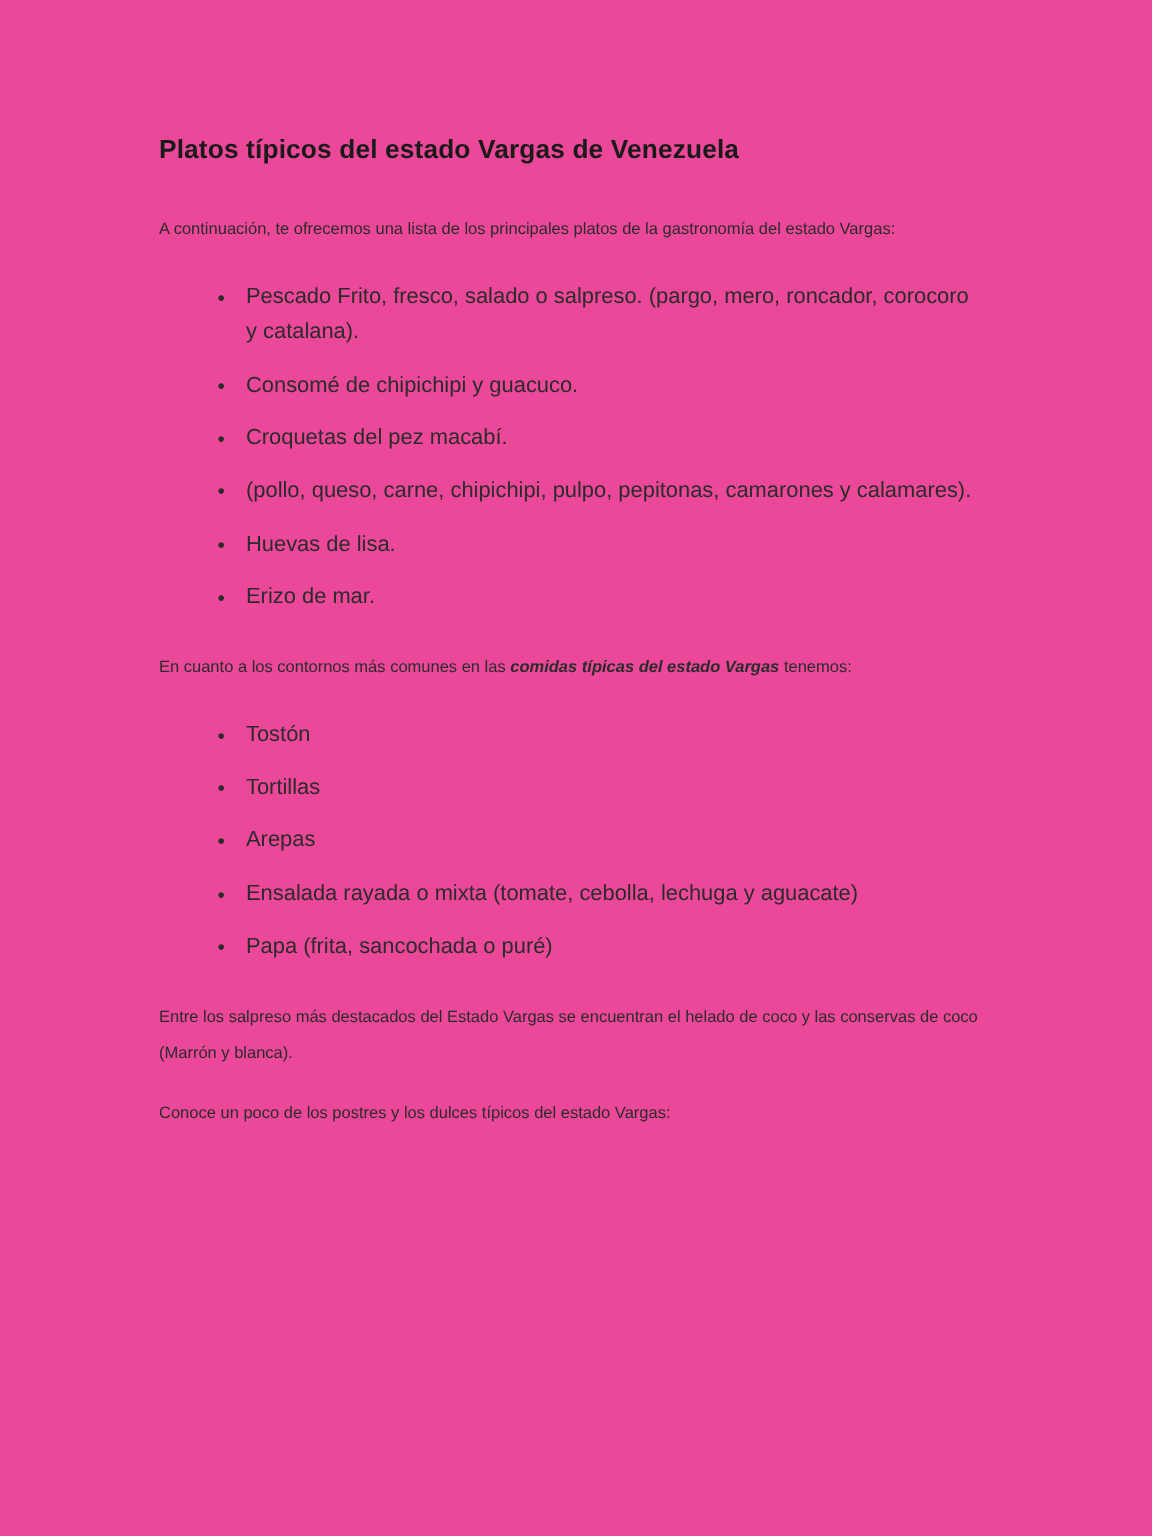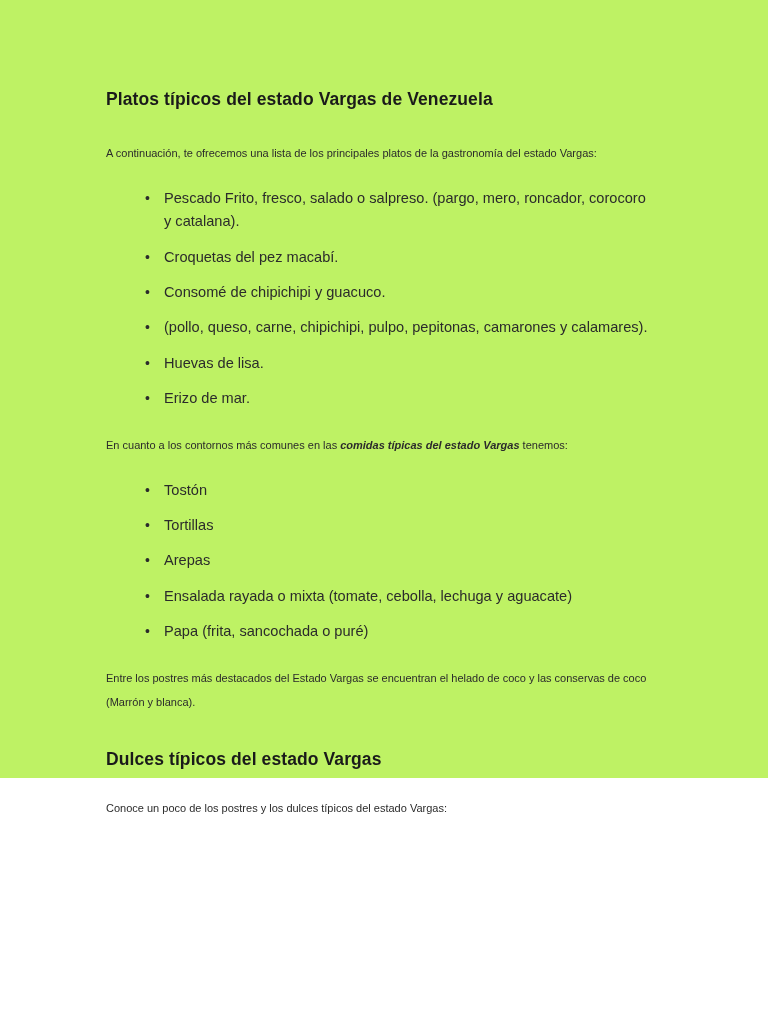--- a/index.html
+++ b/index.html
@@ -9,22 +9,22 @@
   }
   body {
     width: 768px;
     height: 1024px;
     font-family: "Liberation Sans", sans-serif;
     color: #231f20;
     overflow: hidden;
   }
   .page {
     width: 768px;
-    height: 778px;
-    background: #bef264;
+    height: 1024px;
+    background: #ec4899;
     box-sizing: border-box;
     padding: 88px 100px 0 106px;
   }
   .doc-heading {
     font-size: 17.5px;
     font-weight: bold;
     line-height: 1.3;
     letter-spacing: 0.1px;
     margin: 0 0 30px 0;
     color: #1a1a1a;
@@ -78,38 +78,37 @@
 <body>
 
 <div class="page">
 
   <h1 class="doc-heading">Platos típicos del estado Vargas de Venezuela</h1>
 
   <p class="doc-para">A continuación, te ofrecemos una lista de los principales platos de la gastronomía del estado Vargas:</p>
 
   <ul class="doc-list list-a">
     <li>Pescado Frito, fresco, salado o salpreso. (pargo, mero, roncador, corocoro y catalana).</li>
+    <li>Consomé de chipichipi y guacuco.</li>
     <li>Croquetas del pez macabí.</li>
-    <li>Consomé de chipichipi y guacuco.</li>
     <li>(pollo, queso, carne, chipichipi, pulpo, pepitonas, camarones y calamares).</li>
     <li>Huevas de lisa.</li>
     <li>Erizo de mar.</li>
   </ul>
 
   <p class="doc-para">
     <span>En cuanto a los contornos más comunes en las </span><span class="bi">comidas típicas del estado Vargas</span><span> tenemos:</span>
   </p>
 
   <ul class="doc-list list-b">
     <li>Tostón</li>
     <li>Tortillas</li>
     <li>Arepas</li>
     <li>Ensalada rayada o mixta (tomate, cebolla, lechuga y aguacate)</li>
     <li>Papa (frita, sancochada o puré)</li>
   </ul>
 
-  <p class="doc-para tight">Entre los postres más destacados del Estado Vargas se encuentran el helado de coco y las conservas de coco (Marrón y blanca).</p>
+  <p class="doc-para tight">Entre los salpreso más destacados del Estado Vargas se encuentran el helado de coco y las conservas de coco (Marrón y blanca).</p>
 
-  <h2 class="doc-heading secondary">Dulces típicos del estado Vargas</h2>
 
   <p class="doc-para">Conoce un poco de los postres y los dulces típicos del estado Vargas:</p>
 
 </div>
 
 </body></html>

